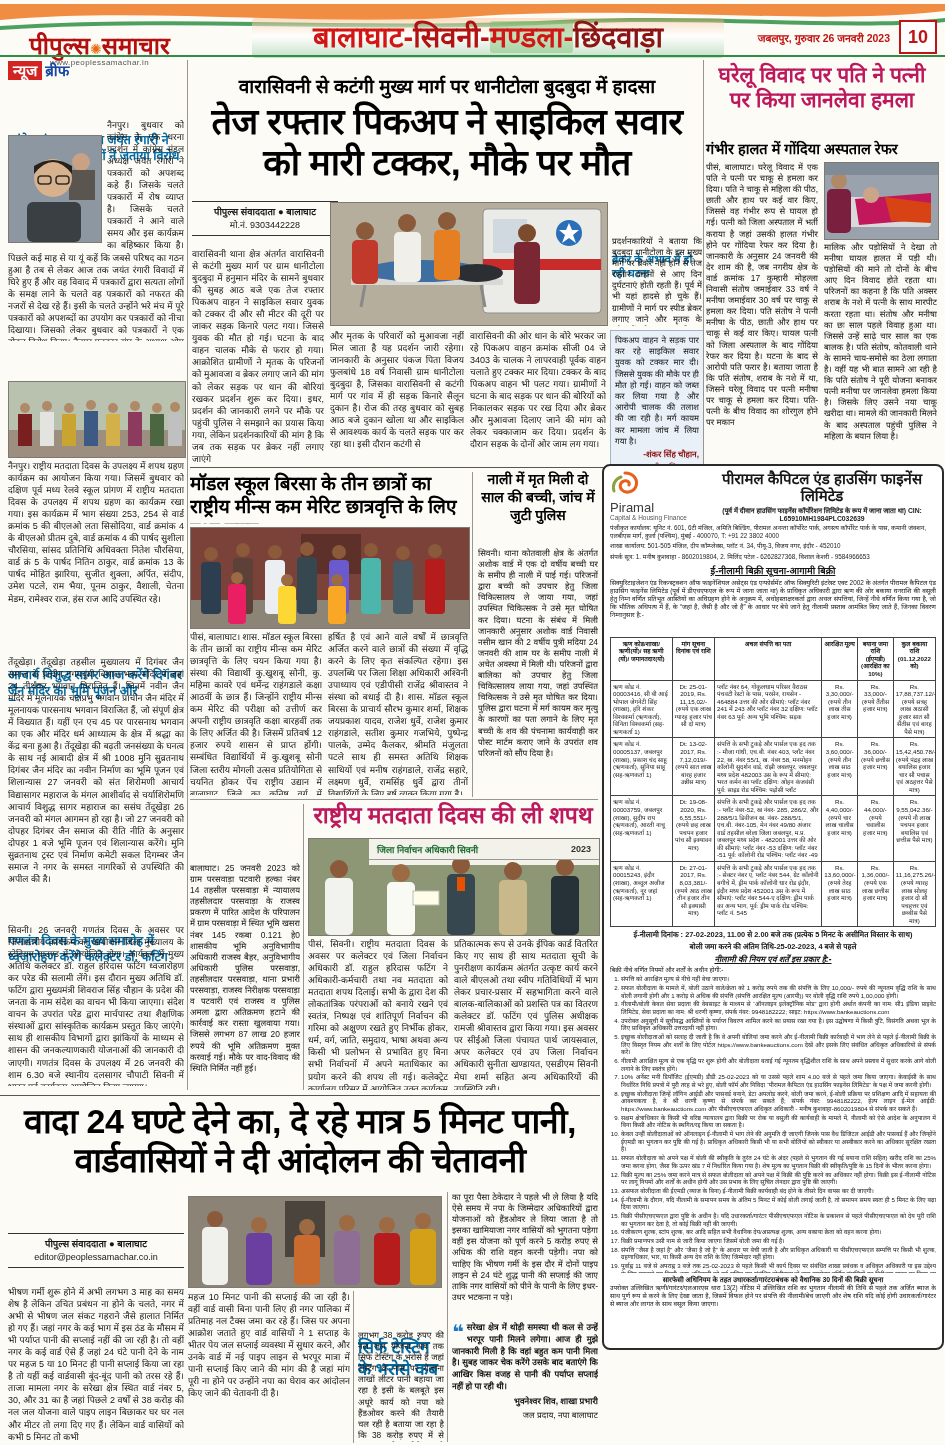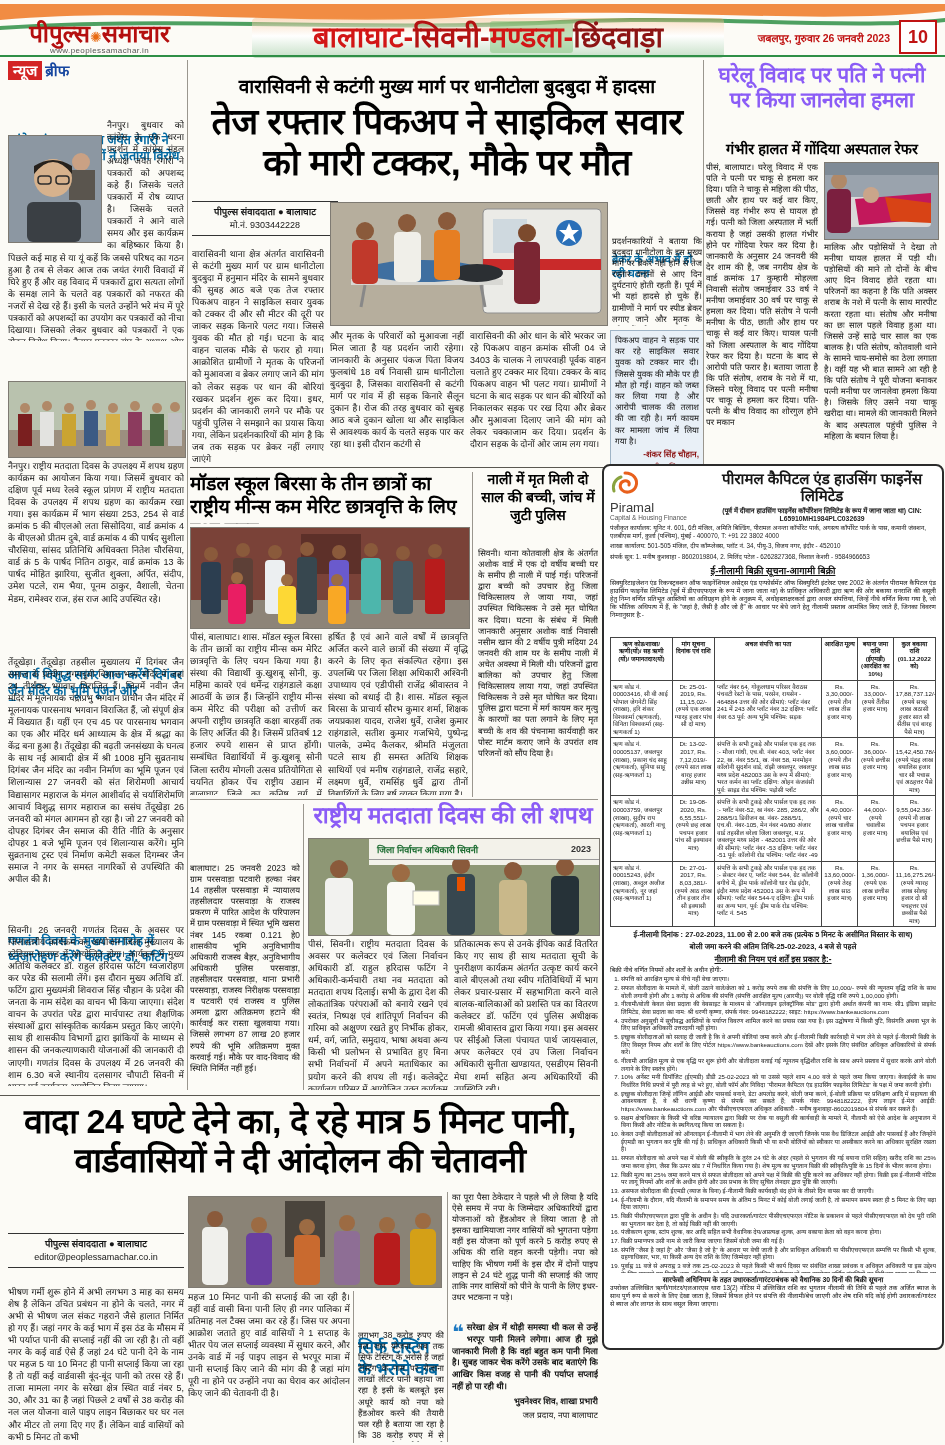--- a/index.html
+++ b/index.html
@@ -4,34 +4,34 @@
 <title>Peoples Samachar - Page 10</title>
 <style>
   html,body{margin:0;padding:0;background:#e8e6df;}
   #page{position:relative;width:945px;height:1445px;margin:0 auto;background:#fcfbf6;
         font-family:"Liberation Sans","DejaVu Sans",sans-serif;color:#161616;overflow:hidden;}
   .abs{position:absolute;}
   .body{font-size:9px;line-height:1.34;text-align:justify;overflow:hidden;}
   .small{font-size:8.4px;line-height:1.32;text-align:justify;overflow:hidden;}
   .kicker{font-weight:700;font-size:19px;text-align:center;line-height:1.15;color:#000;}
   .mainhead{font-weight:800;font-size:36px;text-align:center;line-height:1.14;color:#000;letter-spacing:-.5px;}
-  .h2{font-weight:800;font-size:21px;text-align:center;line-height:1.2;color:#8b5cf6;}
+  .h2{font-weight:800;font-size:21px;text-align:center;line-height:1.2;color:#be185d;}
   .h2s{font-weight:800;font-size:19px;text-align:center;line-height:1.22;color:#000;}
   .h3{font-weight:700;font-size:12.5px;line-height:1.28;color:#0369a1;margin-top:48px;}
   .h3c{font-weight:700;font-size:13px;line-height:1.3;text-align:center;color:#000;}
-  .subhead{font-weight:700;font-size:14.5px;text-align:center;color:#000;}
+  .subhead{font-weight:700;font-size:14.5px;color:#000;}
   .byline{border-top:1px solid #333;border-bottom:1px solid #333;text-align:center;
           font-size:9.5px;font-weight:700;padding:3px 0;line-height:1.45;}
   .byline .sub{font-weight:400;font-size:9px;}
   .photo{border:1px solid #7e7a72;overflow:hidden;background:#aaa;}
   .photo svg{display:block;width:100%;height:100%;}
   .vline{width:1px;background:#9a968e;}
   .hline{height:1px;background:#5a5751;}
   .masthead-rule{height:2px;background:#2f8f46;}
-  .logo-title{font-weight:800;font-size:24px;color:#b40f0f;line-height:1;white-space:nowrap;}
+  .logo-title{font-weight:800;font-size:24px;color:#b40f0f;line-height:1;white-space:nowrap;margin-top:12px;}
   .logo-star{color:#e86a10;font-size:14px;}
   .logo-url{font-size:8px;color:#555;text-align:center;letter-spacing:.4px;}
   .edition{font-weight:800;font-size:29px;text-align:center;line-height:1.1;white-space:nowrap;
            background:linear-gradient(180deg,rgba(243,146,60,.28),rgba(255,255,255,.9) 45%,rgba(72,160,90,.30));
            border-radius:4px;padding:4px 6px;}
   .ed-1{color:#d21616;} .ed-2{color:#b31212;} .ed-3{color:#d21616;background:rgba(120,190,110,.45);border-radius:3px;} .ed-4{color:#8c1414;}
   .dateline{font-size:10.5px;font-weight:700;color:#c01313;text-align:right;line-height:1.3;}
   .pagebox{border:2px solid #c01313;color:#c01313;font-weight:800;font-size:18px;
            display:flex;align-items:center;justify-content:center;background:#fff;}
   .nb-label{font-size:15px;font-weight:800;}
@@ -53,21 +53,21 @@
   .ad-title .st{font-weight:700;font-size:6.8px;color:#222;margin-top:2px;}
   .ad-addr{font-size:6.3px;line-height:1.3;color:#222;margin-top:2px;}
   .ad-notice{font-weight:800;font-size:9.5px;text-align:center;text-decoration:underline;margin:3px 0 2px;}
   .ad-intro{font-size:6.4px;line-height:1.28;text-align:justify;height:56px;overflow:hidden;}
   .ad table{width:100%;border-collapse:collapse;font-size:6.2px;line-height:1.22;table-layout:fixed;}
   .ad th,.ad td{border:1px solid #444;padding:2px;vertical-align:top;}
   .ad th{font-weight:700;text-align:center;}
   .ad td.c{text-align:center;}
   .ad-tablewrap{max-height:306px;overflow:hidden;margin-top:2px;}
   .ad-line{font-weight:700;font-size:7.4px;text-align:center;margin-top:2px;}
-  .ad-terms-h{font-weight:800;font-size:8.2px;text-align:center;text-decoration:underline;margin-top:2px;}
+  .ad-terms-h{font-weight:800;font-size:8.2px;text-align:center;text-decoration:underline;margin-top:2px;font-style:italic;}
   .ad-terms-intro{font-size:6.3px;margin-top:1px;}
   .ad ol{margin:1px 0 0 0;padding-left:11px;font-size:6.1px;line-height:1.26;height:298px;overflow:hidden;text-align:justify;}
   .ad ol li{margin-bottom:1px;}
   .ad-stat-h{font-weight:800;font-size:6.9px;text-align:center;margin-top:2px;}
   .ad-stat{font-size:6.3px;line-height:1.28;text-align:justify;height:34px;overflow:hidden;}
   .ad-foot{display:flex;justify-content:space-between;align-items:flex-end;margin-top:3px;}
   .ad-foot .l{font-weight:700;font-size:7.6px;line-height:1.4;}
   .ad-foot .r{font-weight:700;font-size:7px;line-height:1.35;text-align:right;}
   .banner-strip{position:absolute;left:0;top:0;right:0;height:20px;background:#f3f2ea;
                 display:flex;align-items:center;justify-content:space-between;padding:0 8px;

